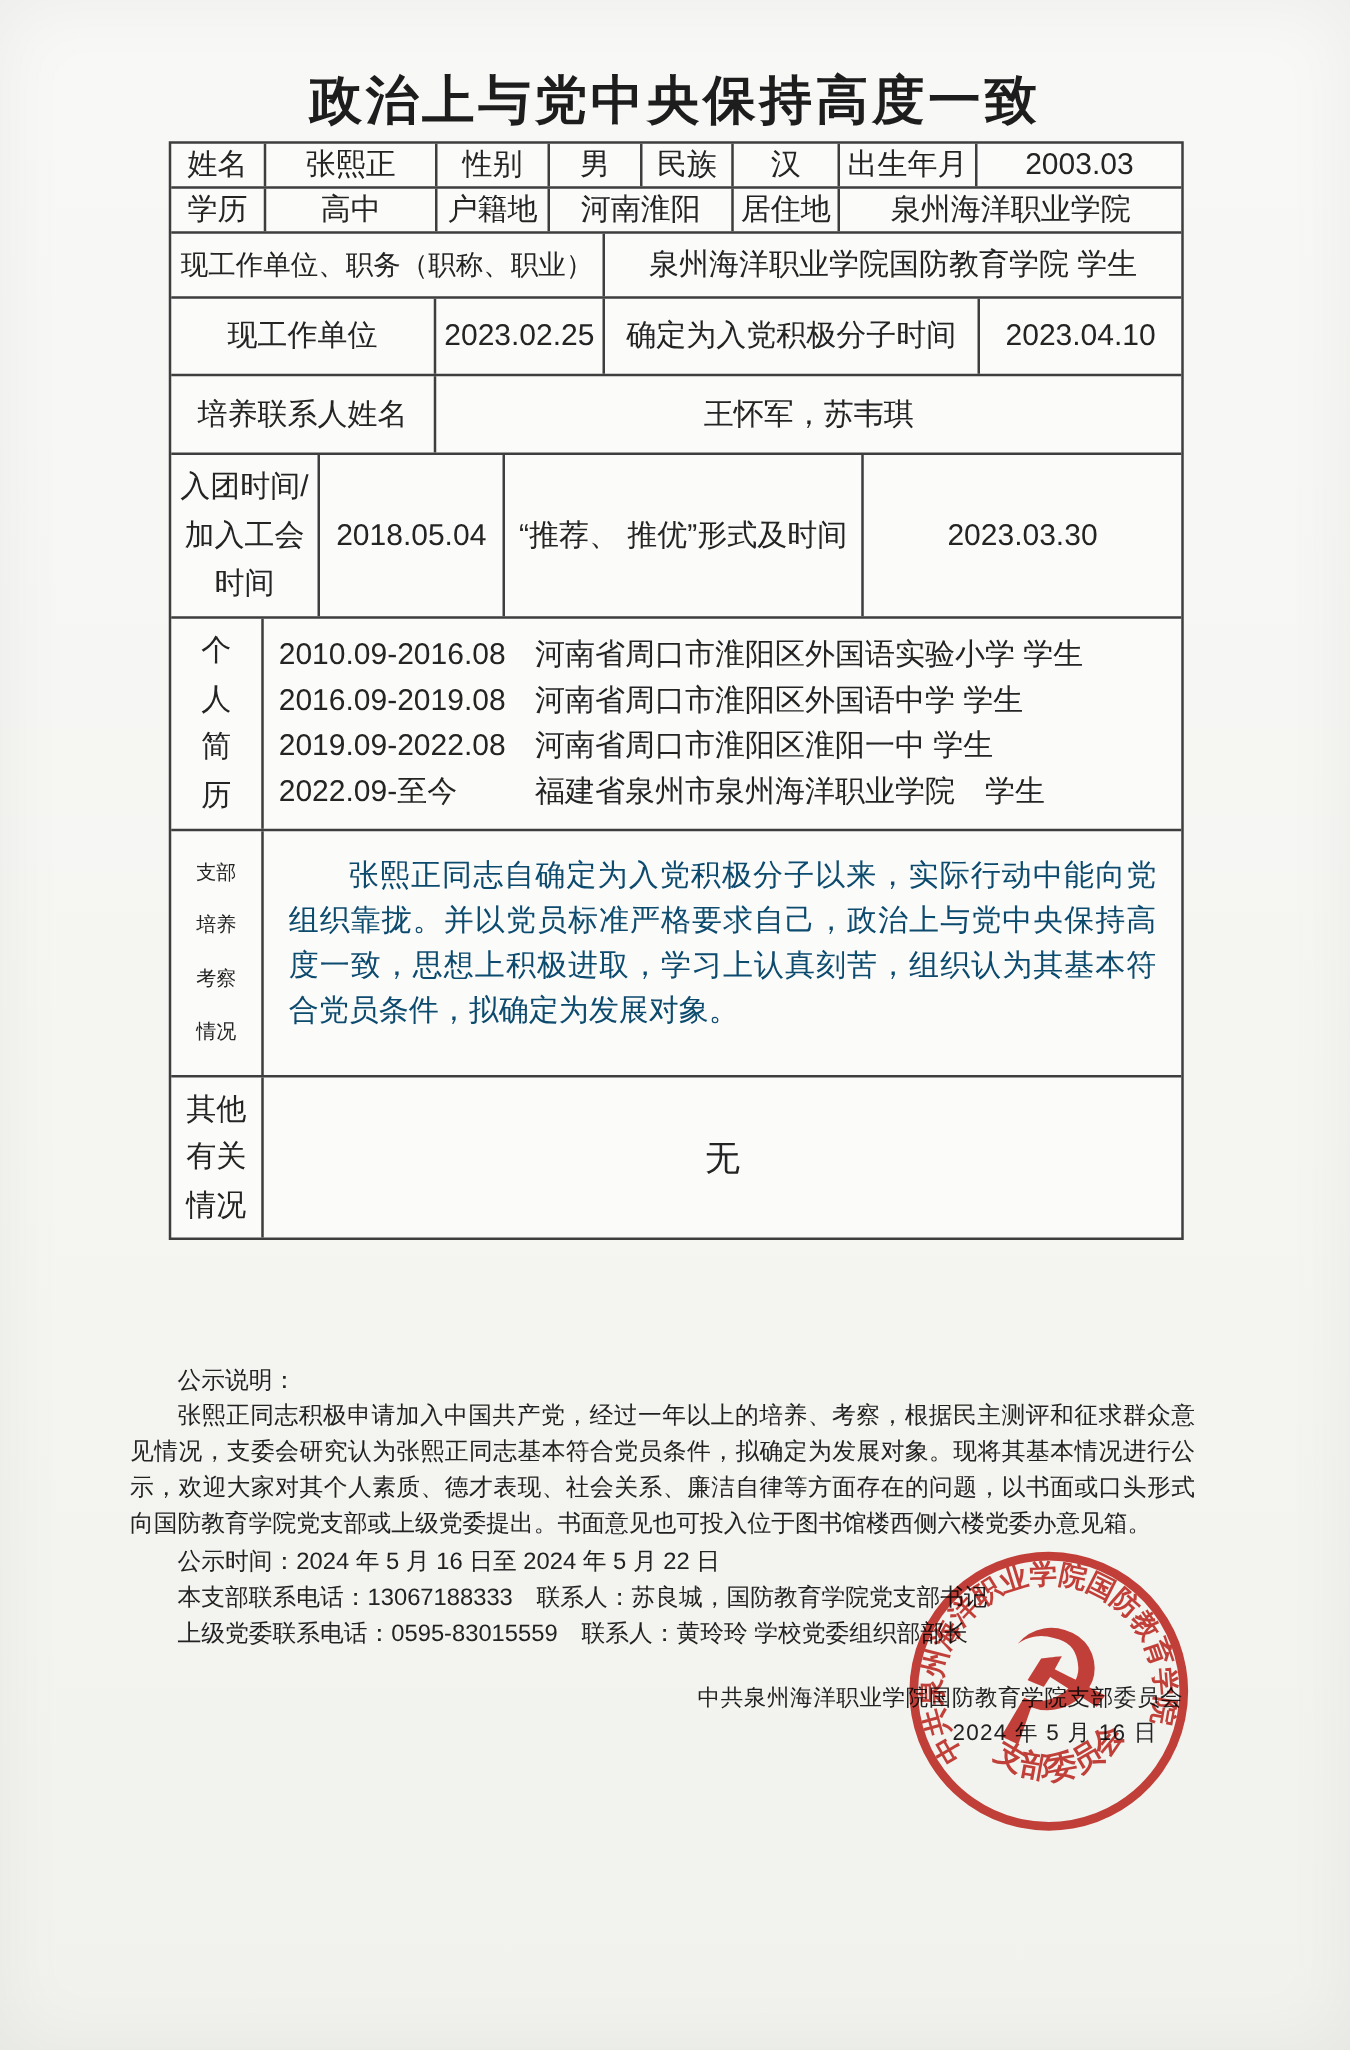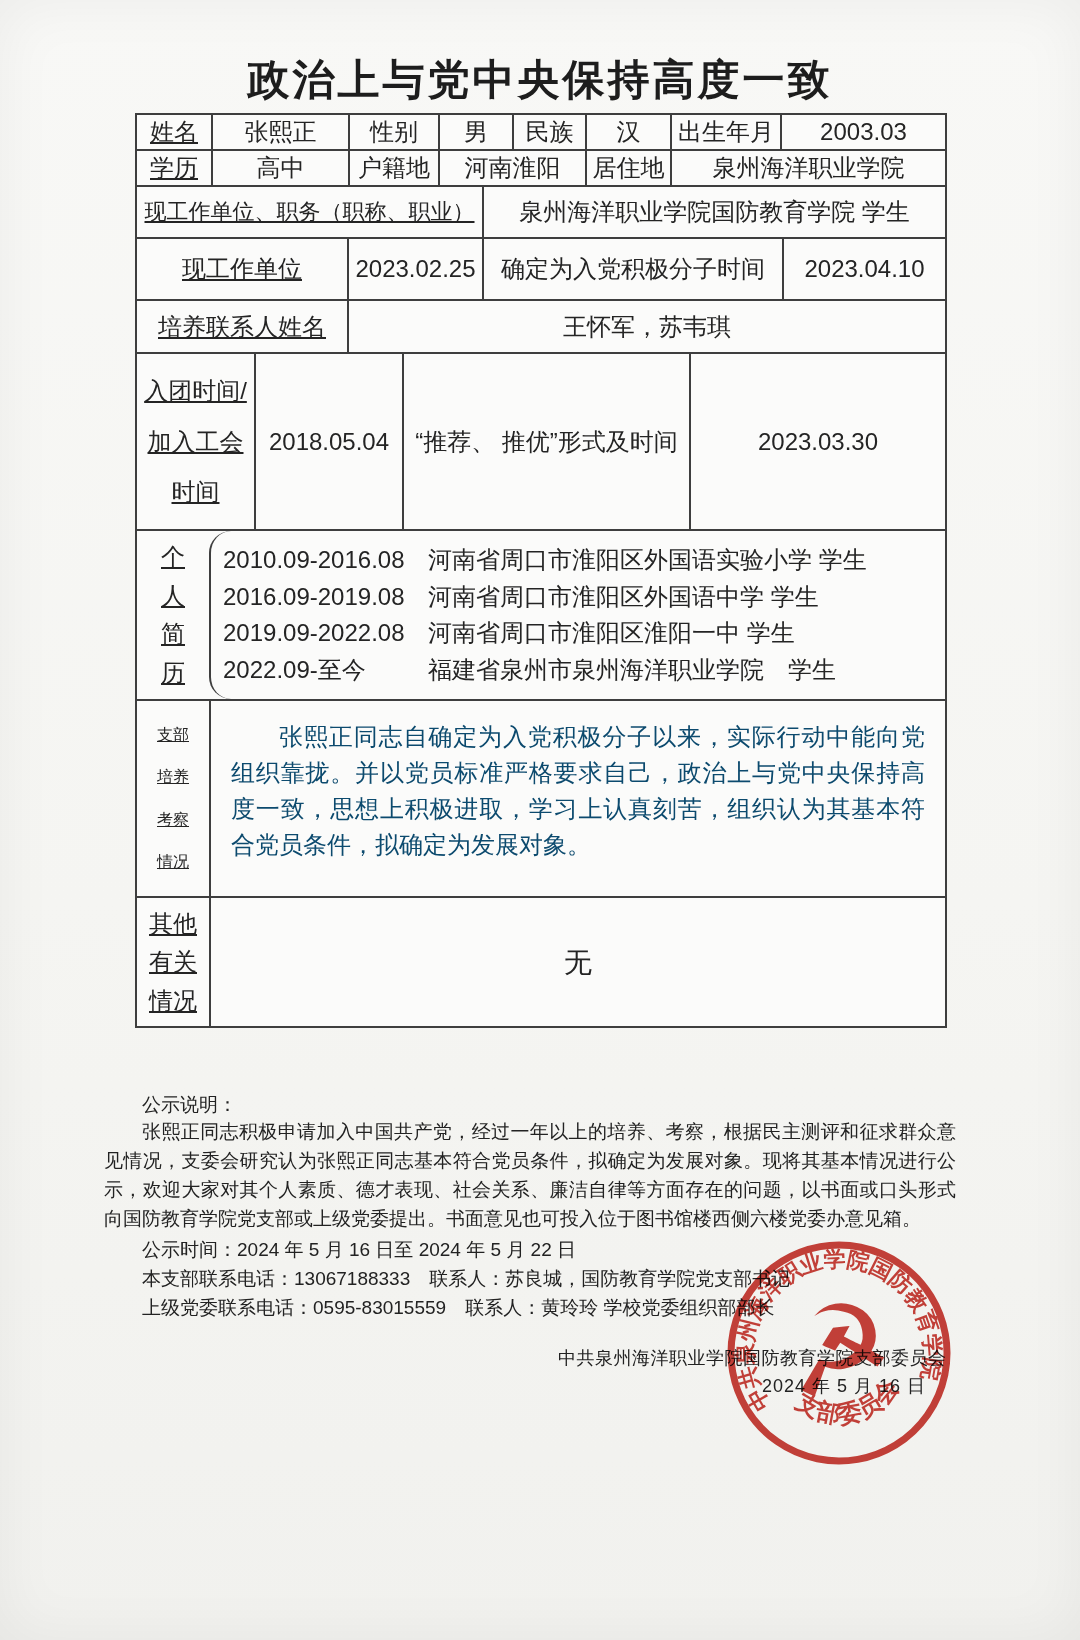--- a/index.html
+++ b/index.html
@@ -25,27 +25,27 @@
     border:2px solid #3e3e3e; background:#fbfbfa;
   }
   .trow { display:flex; border-top:2px solid #3e3e3e; }
   .trow:first-child { border-top:none; }
   .tcell {
     border-left:2px solid #3e3e3e;
     display:flex; align-items:center; justify-content:center;
     font-size:24px; text-align:center; padding:2px 4px;
     line-height:1.25; color:#242424;
   }
-  .tcell:first-child { border-left:none;text-decoration:underline; }
+  .tcell:first-child { border-left:none; }
   .grow { flex:1 1 auto; }
   .small-label { font-size:22px; white-space:nowrap; }
   .stack { flex-direction:column; justify-content:space-evenly; }
   .stack span { display:block; }
   
-  .resume-content { flex-direction:column; justify-content:space-evenly; align-items:stretch; padding:8px 6px 8px 12px;border-radius:22px; }
+  .resume-content { flex-direction:column; justify-content:space-evenly; align-items:stretch; padding:8px 6px 8px 12px; }
   .resume-line { display:flex; font-size:24px; text-align:left; }
   .resume-period { flex:0 0 205px; }
   
   .para-cell { align-items:flex-start; padding:18px 20px 10px 20px; }
   .para-text {
     font-size:24px; line-height:36px; text-align:justify; text-indent:2em;
     color:#0c4a6e;
   }
   
   .notes {
@@ -104,26 +104,26 @@
       <div class="tcell grow">泉州海洋职业学院国防教育学院 学生</div>
     </div>
 
     <div class="trow" style="height:62px">
       <div class="tcell" style="flex:0 0 210px">现工作单位</div>
       <div class="tcell" style="flex:0 0 135px">2023.02.25</div>
       <div class="tcell" style="flex:0 0 300px">确定为入党积极分子时间</div>
       <div class="tcell grow">2023.04.10</div>
     </div>
 
-    <div class="trow" style="height:53px">
+    <div class="trow" style="height:63px">
       <div class="tcell" style="flex:0 0 210px">培养联系人姓名</div>
       <div class="tcell grow">王怀军，苏韦琪</div>
     </div>
 
-    <div class="trow" style="height:177px">
+    <div class="trow" style="height:131px">
       <div class="tcell stack" style="flex:0 0 117px">
         <span>入团时间/</span>
         <span>加入工会</span>
         <span>时间</span>
       </div>
       <div class="tcell" style="flex:0 0 148px">2018.05.04</div>
       <div class="tcell" style="flex:0 0 287px">“推荐、 推优”形式及时间</div>
       <div class="tcell grow">2023.03.30</div>
     </div>
 

